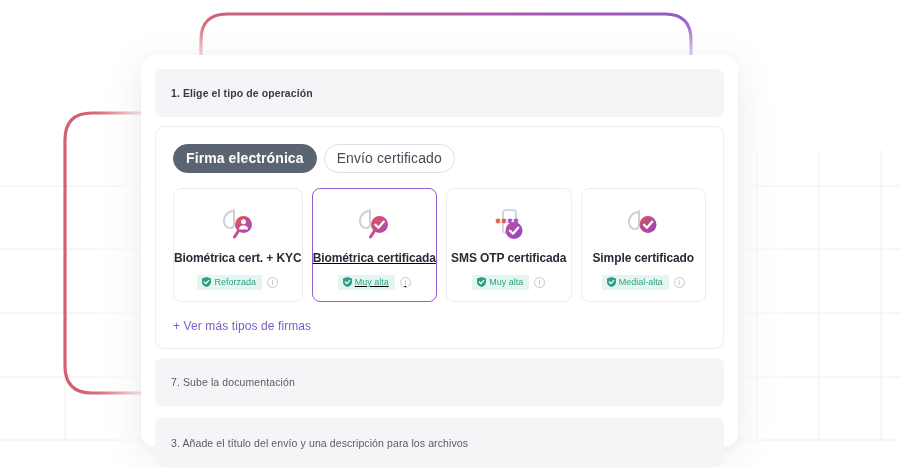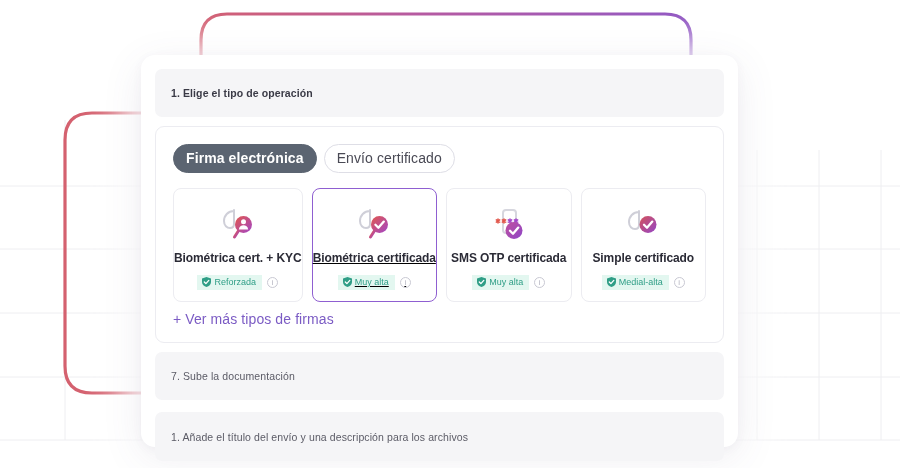--- a/index.html
+++ b/index.html
@@ -173,22 +173,22 @@
     color: #b4b4c0;
     font-size: 8px;
     line-height: 9px;
     text-align: center;
     cursor: pointer;
     flex: 0 0 auto;
   }
 
   
   #more-link {
-    margin-top: 9px;
-    font-size: 14px;
+    margin-top: 17px;
+    font-size: 12px;
     color: #7b5bc4;
     cursor: pointer;
     letter-spacing: 0.1px;
   }
 </style>
 </head>
 <body>
 
 <div id="bg-layer">
 
@@ -379,16 +379,16 @@
 
     <div id="more-link">+ Ver más tipos de firmas</div>
 
   </div>
 
   <div class="step-bar" id="step2">
     <span class="step-bar-label">7. Sube la documentación</span>
   </div>
 
   <div class="step-bar" id="step3">
-    <span class="step-bar-label">1. Añade el título del envío y una descripción para los archivos</span>
+    <span class="step-bar-label">3. Añade el título del envío y una descripción para los archivos</span>
   </div>
 
 </div>
 
 </body></html>

